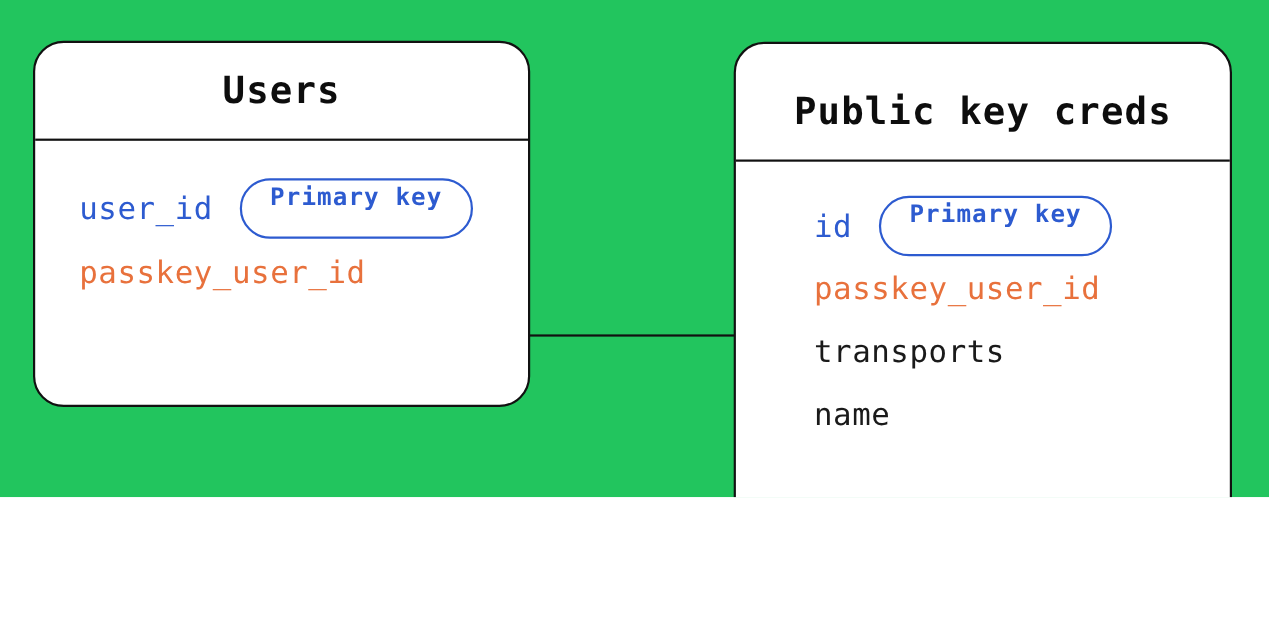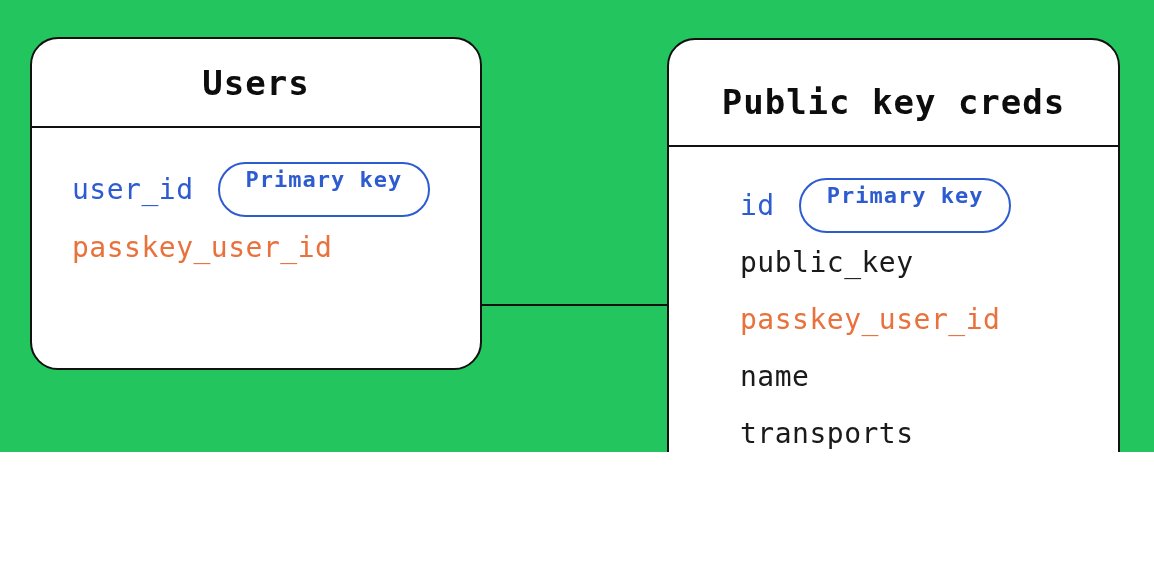--- a/index.html
+++ b/index.html
@@ -115,27 +115,24 @@
   <div class="table-box creds">
     <div class="table-header">
       <span class="table-title">Public key creds</span>
     </div>
     <div class="table-body">
       <div class="field-row">
         <span class="field-name blue">id</span>
         <span class="pk-badge">Primary key</span>
       </div>
       <div class="field-row">
-        <span class="field-name">public_key</span>
-      </div>
-      <div class="field-row">
         <span class="field-name orange">passkey_user_id</span>
       </div>
       <div class="field-row">
-        <span class="field-name">name</span>
+        <span class="field-name">transports</span>
       </div>
       <div class="field-row">
-        <span class="field-name">transports</span>
+        <span class="field-name">name</span>
       </div>
     </div>
   </div>
 
 </div>
 
 </body></html>

